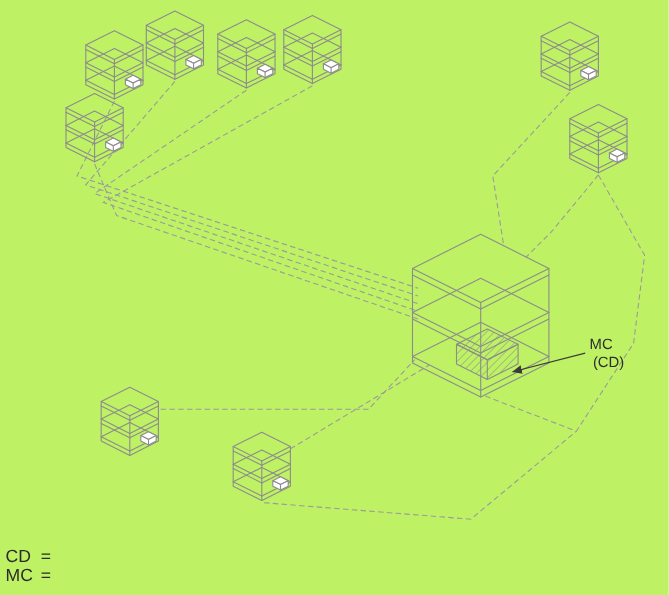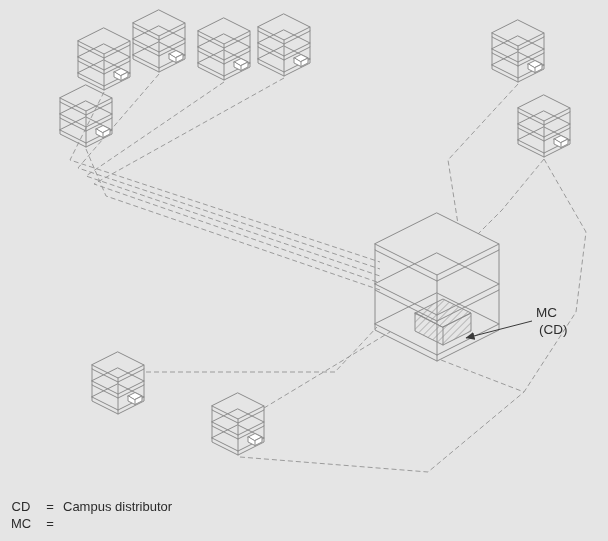--- a/index.html
+++ b/index.html
@@ -1,19 +1,19 @@
 <!DOCTYPE html>
 <html><head>
 <meta charset="utf-8">
 <style>
   html,body{margin:0;padding:0;background:#ffffff;}
   .stage{
     position:relative;
     width:608px;height:541px;
-    background:#e5e5e5;
+    background:#bef264;
     font-family:"Liberation Sans", sans-serif;
     overflow:hidden;
   }
   svg{display:block;}
   #cables polyline{
     fill:none;
     stroke:#9b9b9b;
     stroke-width:1;
     stroke-dasharray:5 3;
   }
@@ -24,23 +24,22 @@
   .callout-text{
     font-family:"Liberation Sans", sans-serif;
     font-size:13.5px;
     fill:#2e2e2e;
   }
   .legend{
     position:absolute;
     left:5px;
     top:498px;
     color:#2b2b2b;
-    font-size:13px;
+    font-size:16px;
     line-height:17px;
-    text-align:center;
   }
   .legend-row{display:flex;}
   .legend-abbr{width:32px;}
   .legend-eq{width:26px;}
 </style>
 </head>
 <body>
 
 <div class="stage">
 
@@ -129,21 +128,20 @@
       <line id="callout-arrow" marker-end="url(#ah)" x1="532" y1="321" x2="466" y2="338"></line>
       <text id="callout-line1" class="callout-text" x="536" y="317">MC</text>
       <text id="callout-line2" class="callout-text" x="539" y="334">(CD)</text>
     </g>
   </svg>
 
   <div class="legend">
     <div class="legend-row">
       <span class="legend-abbr">CD</span>
       <span class="legend-eq">=</span>
-      <span class="legend-desc">Campus distributor</span>
     </div>
     <div class="legend-row">
       <span class="legend-abbr">MC</span>
       <span class="legend-eq">=</span>
     </div>
   </div>
 
 </div>
 
 </body></html>

